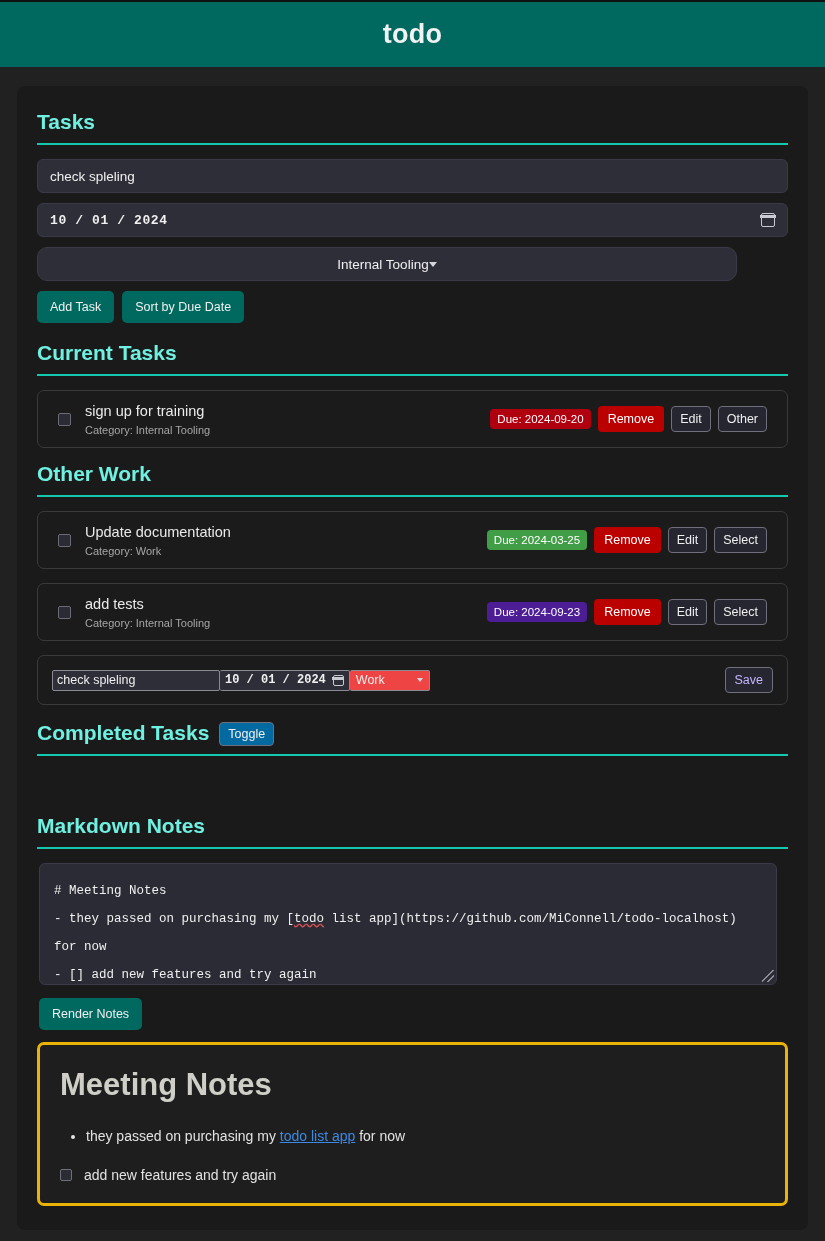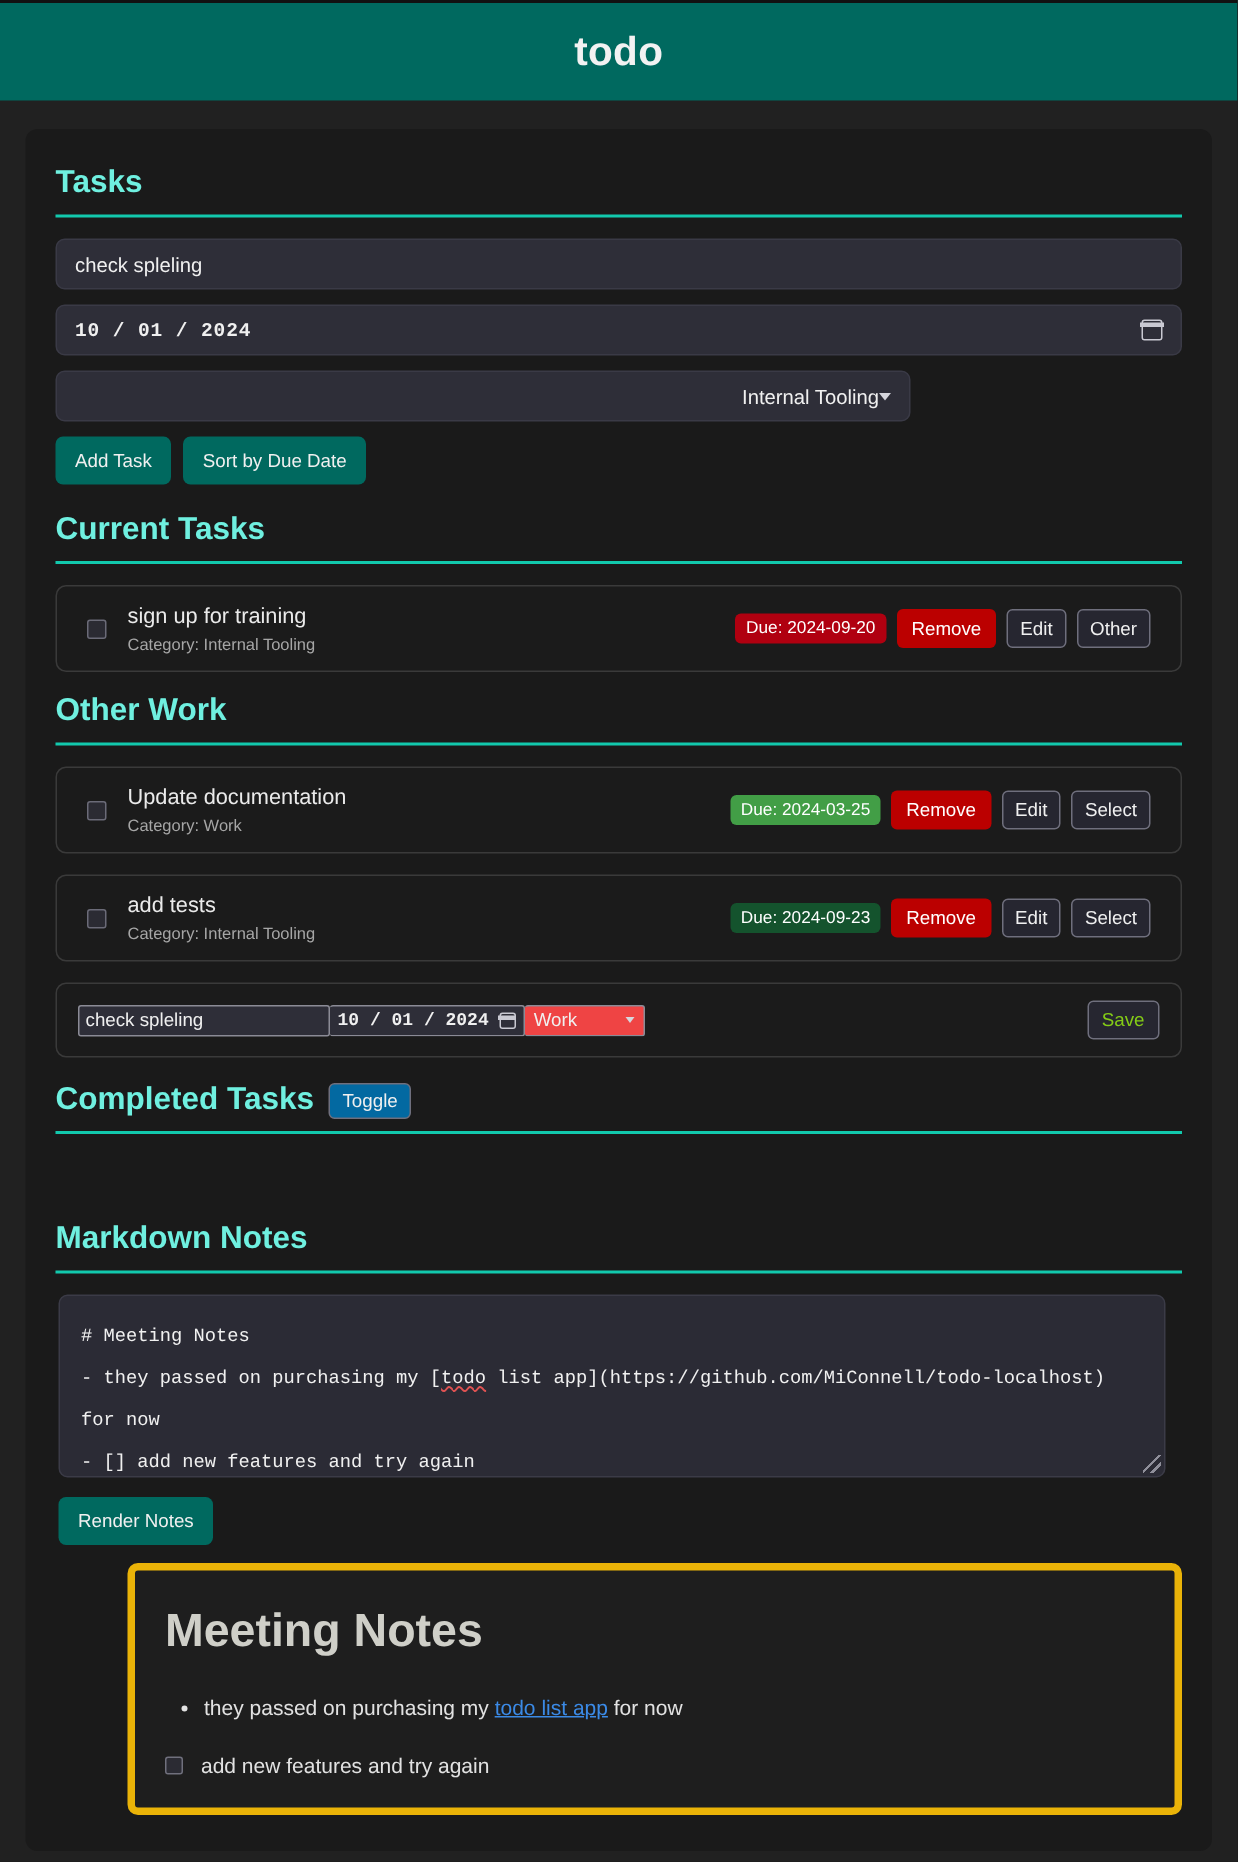--- a/index.html
+++ b/index.html
@@ -76,22 +76,23 @@
     font-family: "Liberation Sans", sans-serif;
   }
   .field.date-field {
     font-family: "Liberation Mono", monospace;
     font-size: 13px;
     letter-spacing: 0.6px;
     justify-content: space-between;
     font-weight: bold;
   }
   .field.select-field {
-    width: 570px;
-    justify-content: flex-end;
+    width: 700px;
+    justify-content: center;
+    border-radius: 10px;
   }
   .cal-icon {
     width: 14px; height: 14px;
     border: 1.6px solid #c9c9d2;
     border-radius: 2px;
     position: relative;
     flex: 0 0 auto;
   }
   .cal-icon::before {
     content: "";
@@ -159,21 +160,21 @@
   }
   .badge {
     font-size: 11.5px;
     color: #ffffff;
     border-radius: 4px;
     padding: 4px 7px;
     white-space: nowrap;
   }
   .badge.red { background: #b00010; }
   .badge.green { background: #429e46; }
-  .badge.olive { background: #14532d; }
+  .badge.olive { background: #4c1d95; }
   .btn-remove {
     background: #bb0000;
     color: #ffffff;
     border: none;
     border-radius: 4px;
     font-size: 12.5px;
     padding: 6px 10px;
     cursor: pointer;
     font-family: "Liberation Sans", sans-serif;
   }
@@ -243,21 +244,21 @@
     justify-content: space-between;
   }
   .edit-select .chev {
     border-left-width: 3.5px;
     border-right-width: 3.5px;
     border-top-width: 4.5px;
   }
   .edit-spacer { flex: 1 1 auto; }
   .btn-save {
     background: #262630;
-    color: #84cc16;
+    color: #c4b5fd;
     border: 1px solid #6f6f7d;
     border-radius: 4px;
     font-size: 12.5px;
     padding: 5px 9px;
     cursor: pointer;
     font-family: "Liberation Sans", sans-serif;
   }
   .btn-toggle {
     background: #0369a1;
     color: #f0f0f0;
@@ -298,26 +299,25 @@
     right: 2px; bottom: 2px;
     width: 12px; height: 12px;
     background:
       linear-gradient(135deg, transparent 0 42%, #8f8f9a 42% 52%, transparent 52% 68%),
       linear-gradient(135deg, transparent 0 68%, #8f8f9a 68% 78%, transparent 78%);
   }
   .render-btn-wrap { margin: 13px 0 12px 2px; }
 
   
   .rendered {
-    border: 5px solid #eab308;
+    border: 3px solid #eab308;
     border-radius: 7px;
     background: #1e1e1e;
     padding: 16px 20px 20px 20px;
     min-height: 146px;
-    margin-left: 48px;
   }
   .rendered h1 {
     color: #cfcfc8;
     font-size: 31px;
     font-weight: bold;
     margin: 6px 0 22px 0;
   }
   .rendered ul {
     margin: 0 0 4px 0;
     padding-left: 26px;

